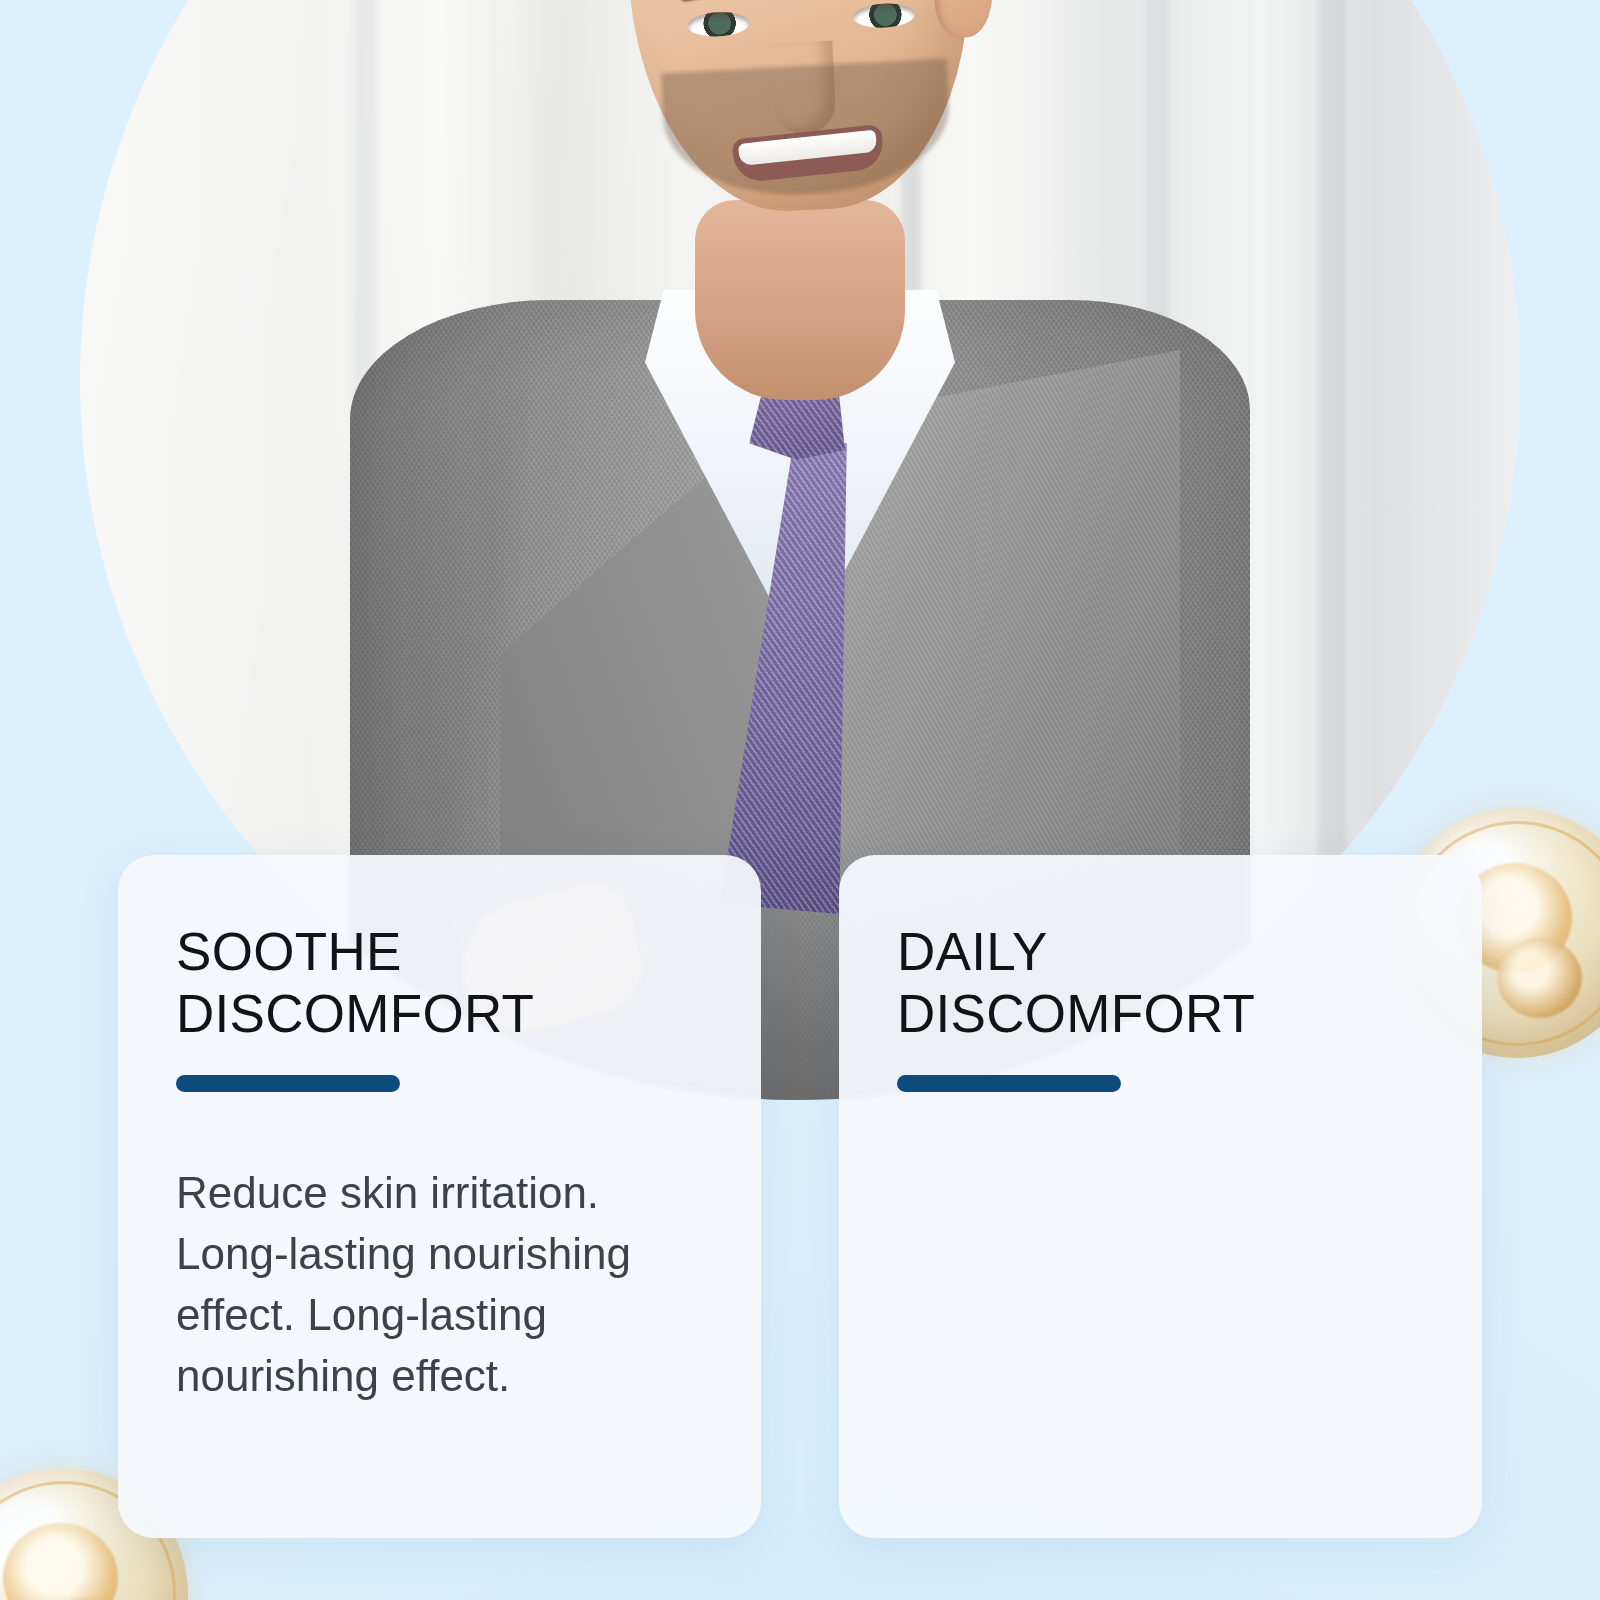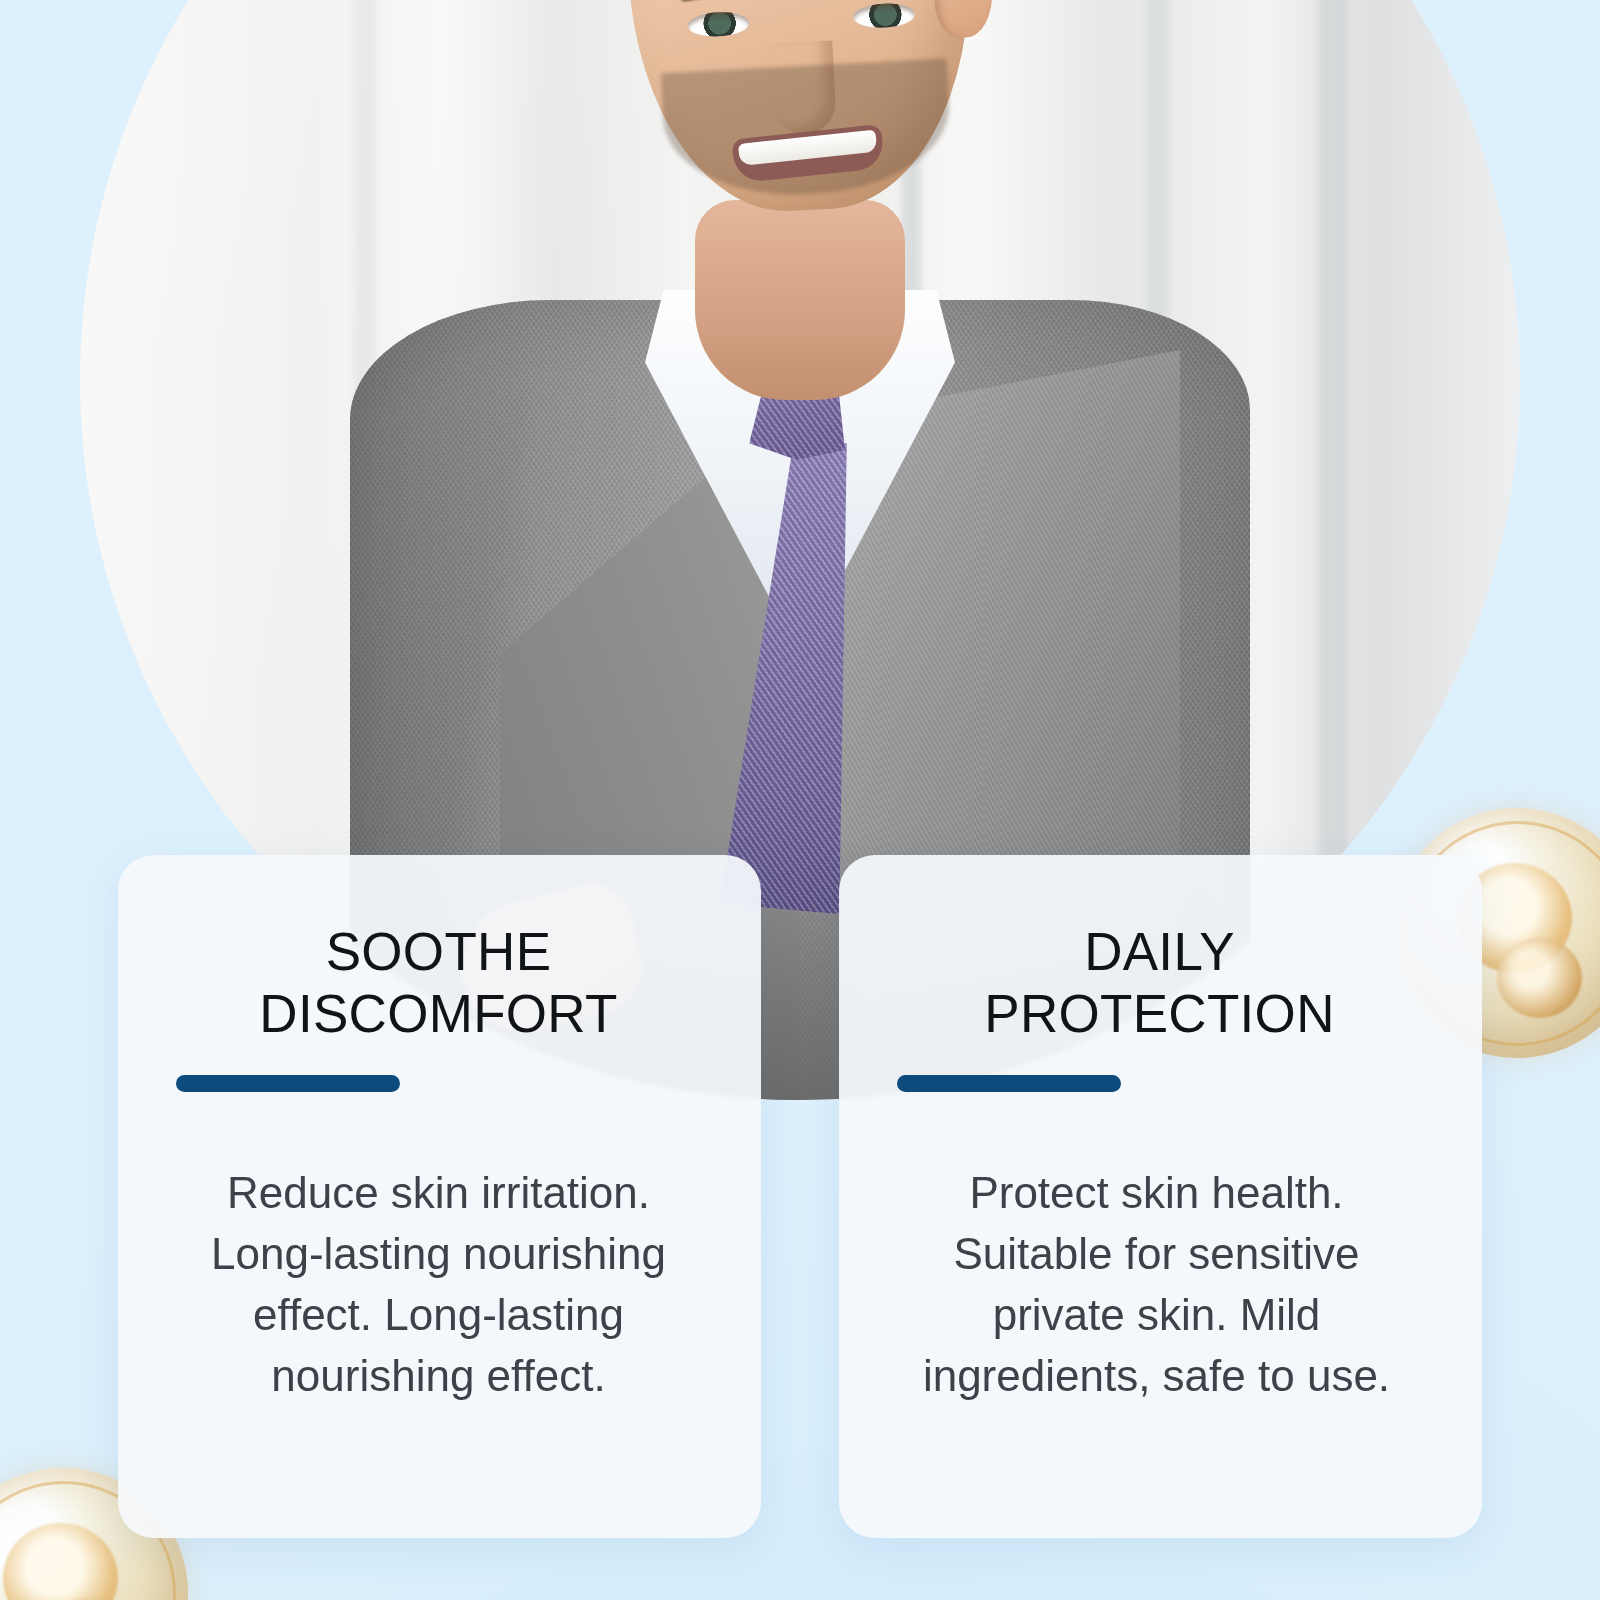--- a/index.html
+++ b/index.html
@@ -364,21 +364,20 @@
 
   .card {
     position: relative;
     flex: 1 1 0;
     background: rgba(245,249,253,0.93);
     border-radius: 36px;
     padding: 66px 60px 0 58px;
     box-sizing: border-box;
     box-shadow: 0 10px 40px rgba(60,110,160,0.10);
     backdrop-filter: blur(2px);
-    text-align: center;
   }
 
   .card-title {
     margin: 0;
     font-size: 53px;
     line-height: 62px;
     font-weight: 400;
     letter-spacing: 0.3px;
     color: #111417;
     white-space: pre-line;
@@ -453,19 +452,18 @@
 
     <div class="card card-left">
       <h2 class="card-title">SOOTHE
 DISCOMFORT</h2>
       <div class="card-rule"></div>
       <p class="card-body">Reduce skin irritation. Long-lasting nourishing effect.  Long-lasting nourishing effect.</p>
     </div>
 
     <div class="card card-right">
       <h2 class="card-title">DAILY
-PROTECTION</h2>
+DISCOMFORT</h2>
       <div class="card-rule"></div>
-      <p class="card-body">Protect skin health. Suitable for sensitive private skin. Mild ingredients, safe to use.</p>
     </div>
 
   </div>
 </div>
 
 </body></html>

